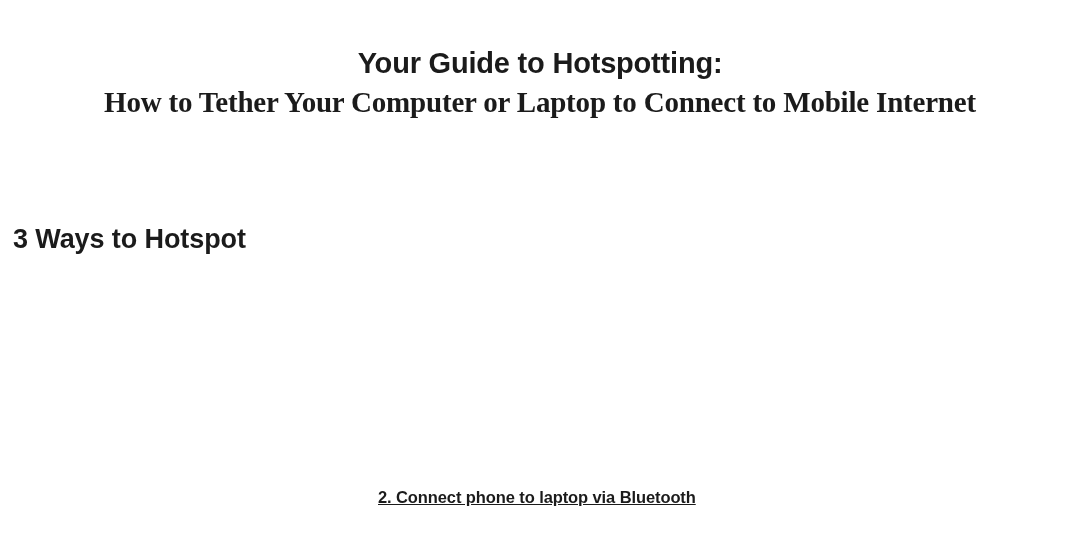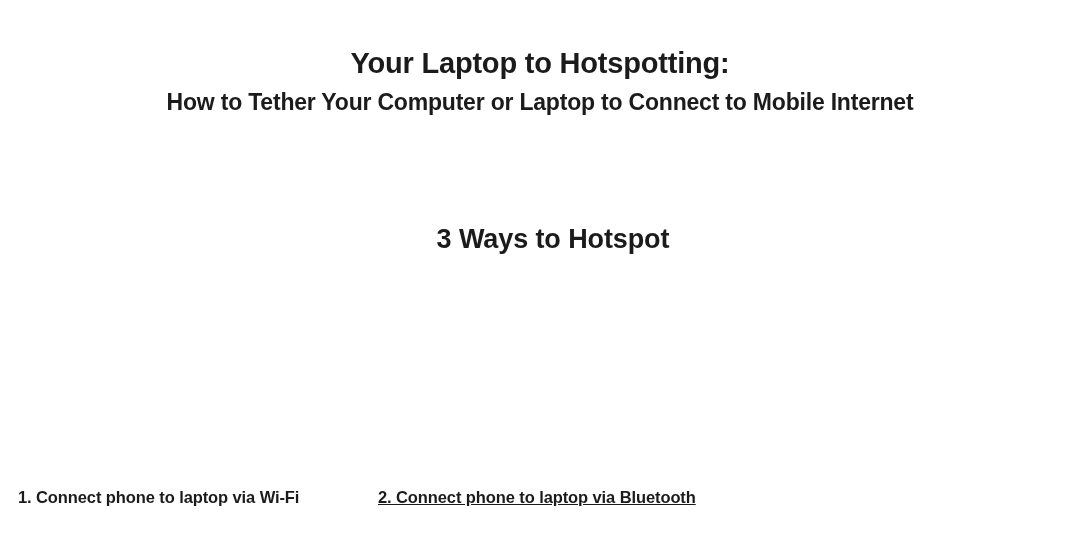--- a/index.html
+++ b/index.html
@@ -30,29 +30,30 @@
   .title-line {
     font-weight: bold;
     color: #1b1b1b;
     letter-spacing: -0.2px;
   }
   .title-line-1 {
     font-size: 29px;
     line-height: 38px;
   }
   .title-line-2 {
-    font-size: 23px;
+    font-size: 29px;
     line-height: 40px;
+    font-family: Liberation Serif, serif;
   }
   .subtitle {
     position: absolute;
     top: 224px;
     left: 0;
     width: 1080px;
-    text-align: center;
+    text-align: left;
     font-size: 27px;
     font-weight: bold;
     color: #1b1b1b;
     letter-spacing: -0.1px;
   }
   .subtitle-inner {
     display: inline-block;
     transform: translateX(13px);
   }
   .captions {
@@ -81,30 +82,29 @@
   .slot-1 { left: 20px;  width: 300px; }
   .slot-2 { left: 380px; width: 330px; }
   .slot-3 { left: 775px; width: 290px; }
 </style>
 </head>
 <body>
 
 <div class="page">
 
   <div class="title-block">
-    <div class="title-line title-line-1">Your Laptop to Hotspotting:</div>
+    <div class="title-line title-line-1">Your Guide to Hotspotting:</div>
     <div class="title-line title-line-2">How to Tether Your Computer or Laptop to Connect to Mobile Internet</div>
   </div>
 
   <div class="subtitle">
     <span class="subtitle-inner">3 Ways to Hotspot</span>
   </div>
 
   <div class="illustration-slot slot-1"></div>
   <div class="illustration-slot slot-2"></div>
   <div class="illustration-slot slot-3"></div>
 
   <div class="captions">
-    <div class="caption caption-1">1. Connect phone to laptop via Wi-Fi</div>
     <div class="caption caption-2">2. Connect phone to laptop via Bluetooth</div>
   </div>
 
 </div>
 
 </body></html>

